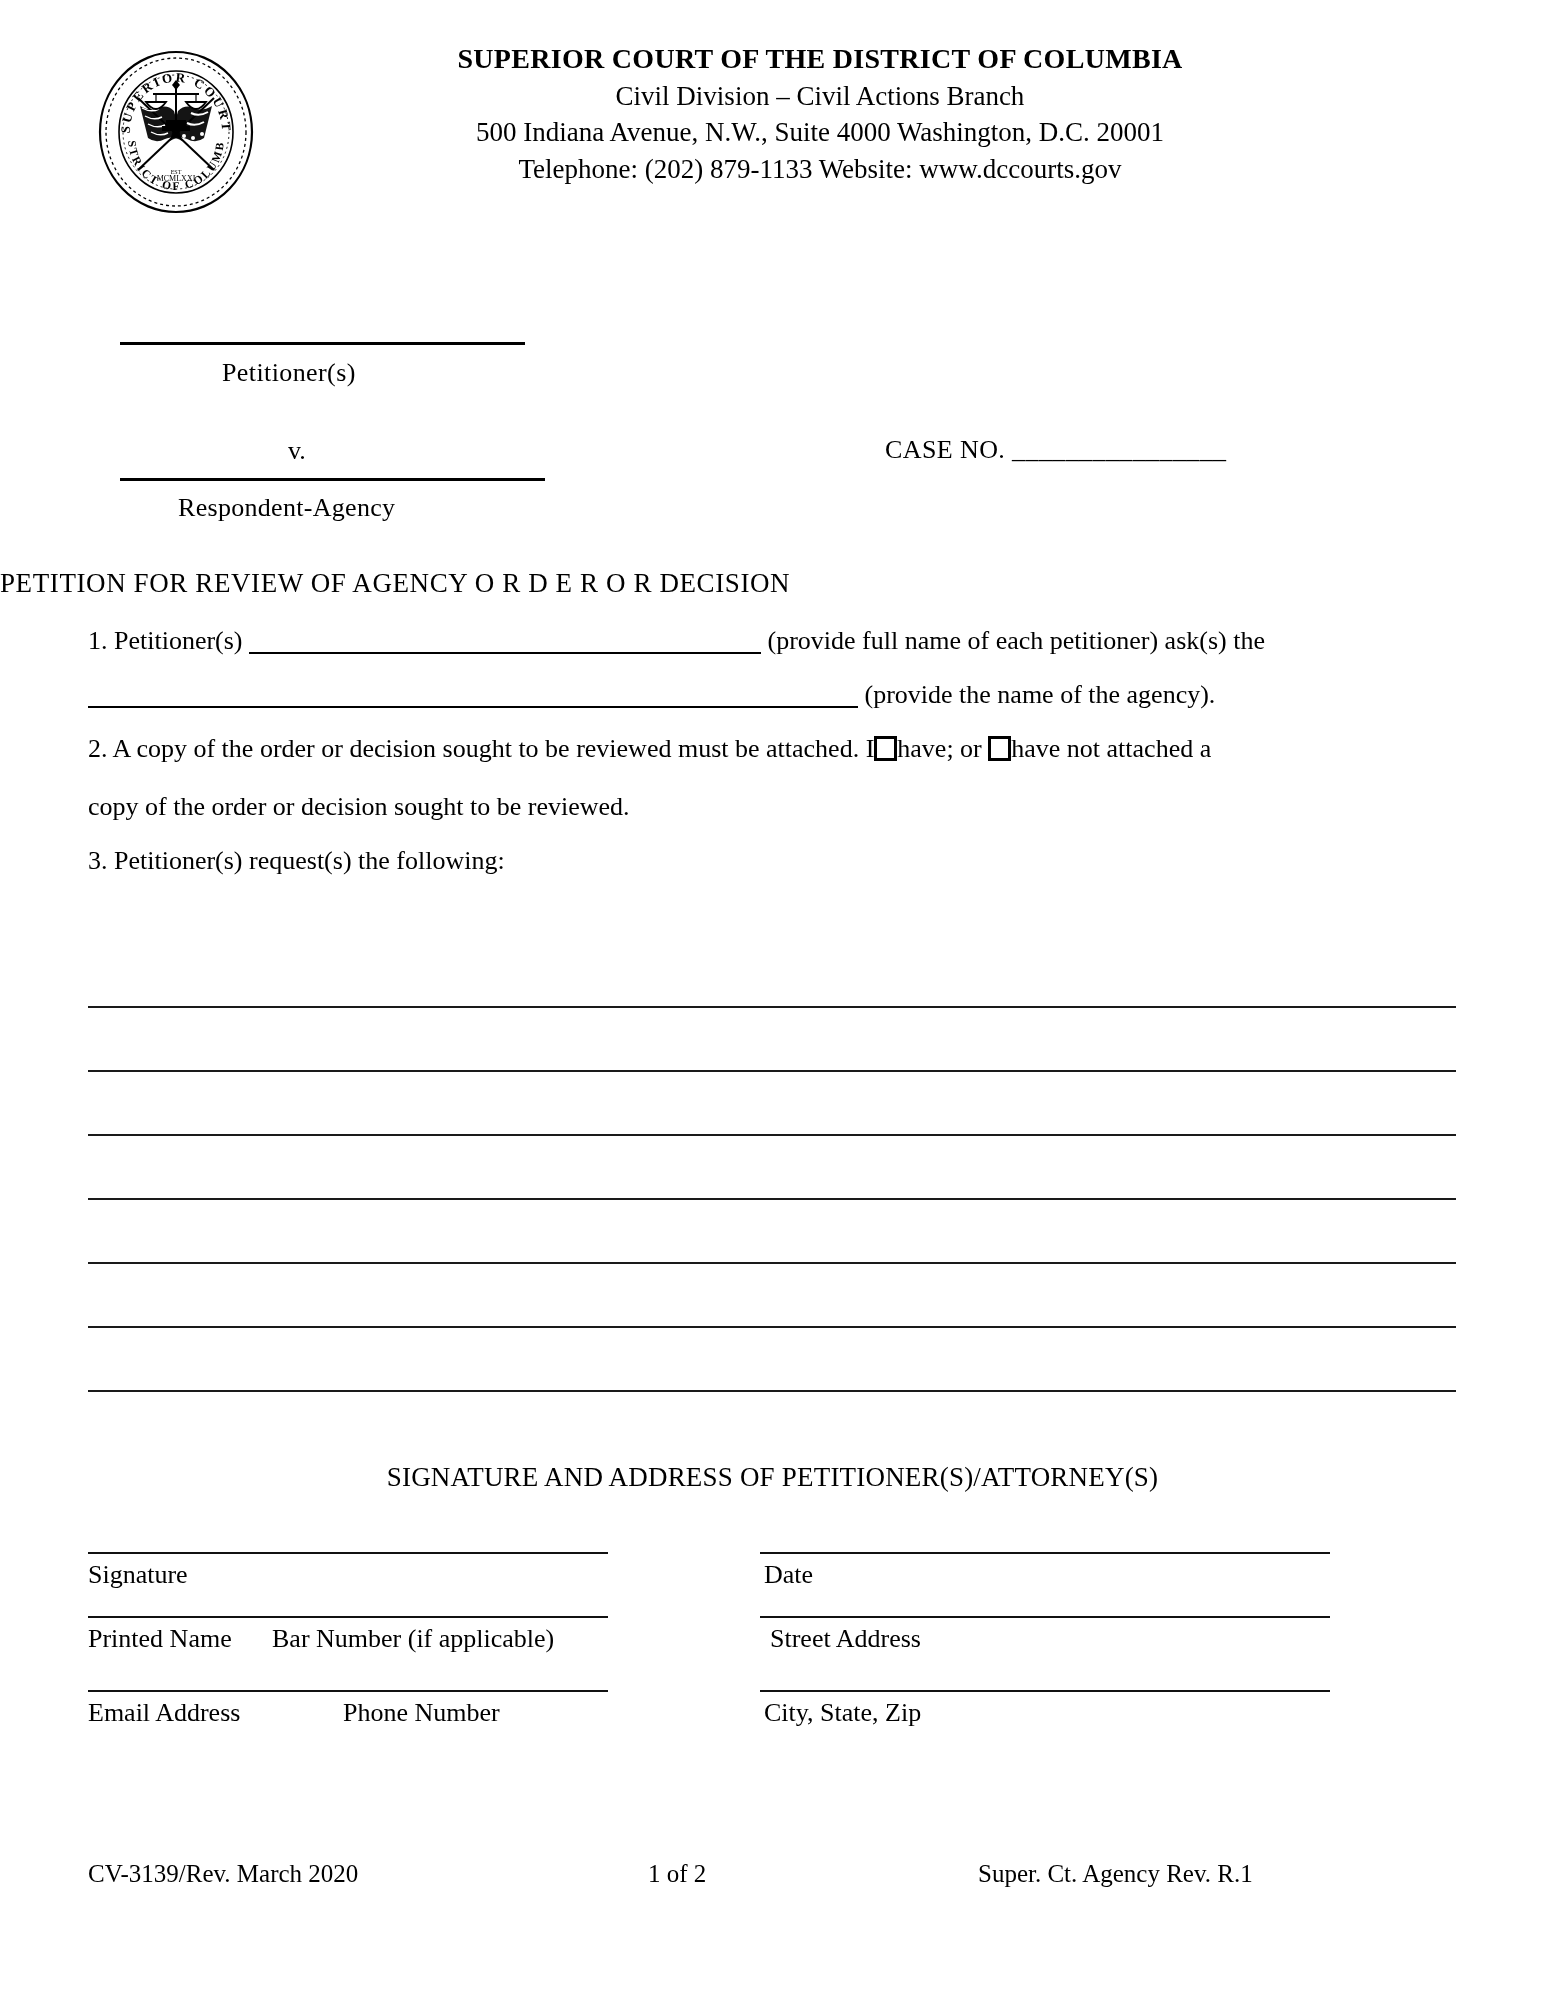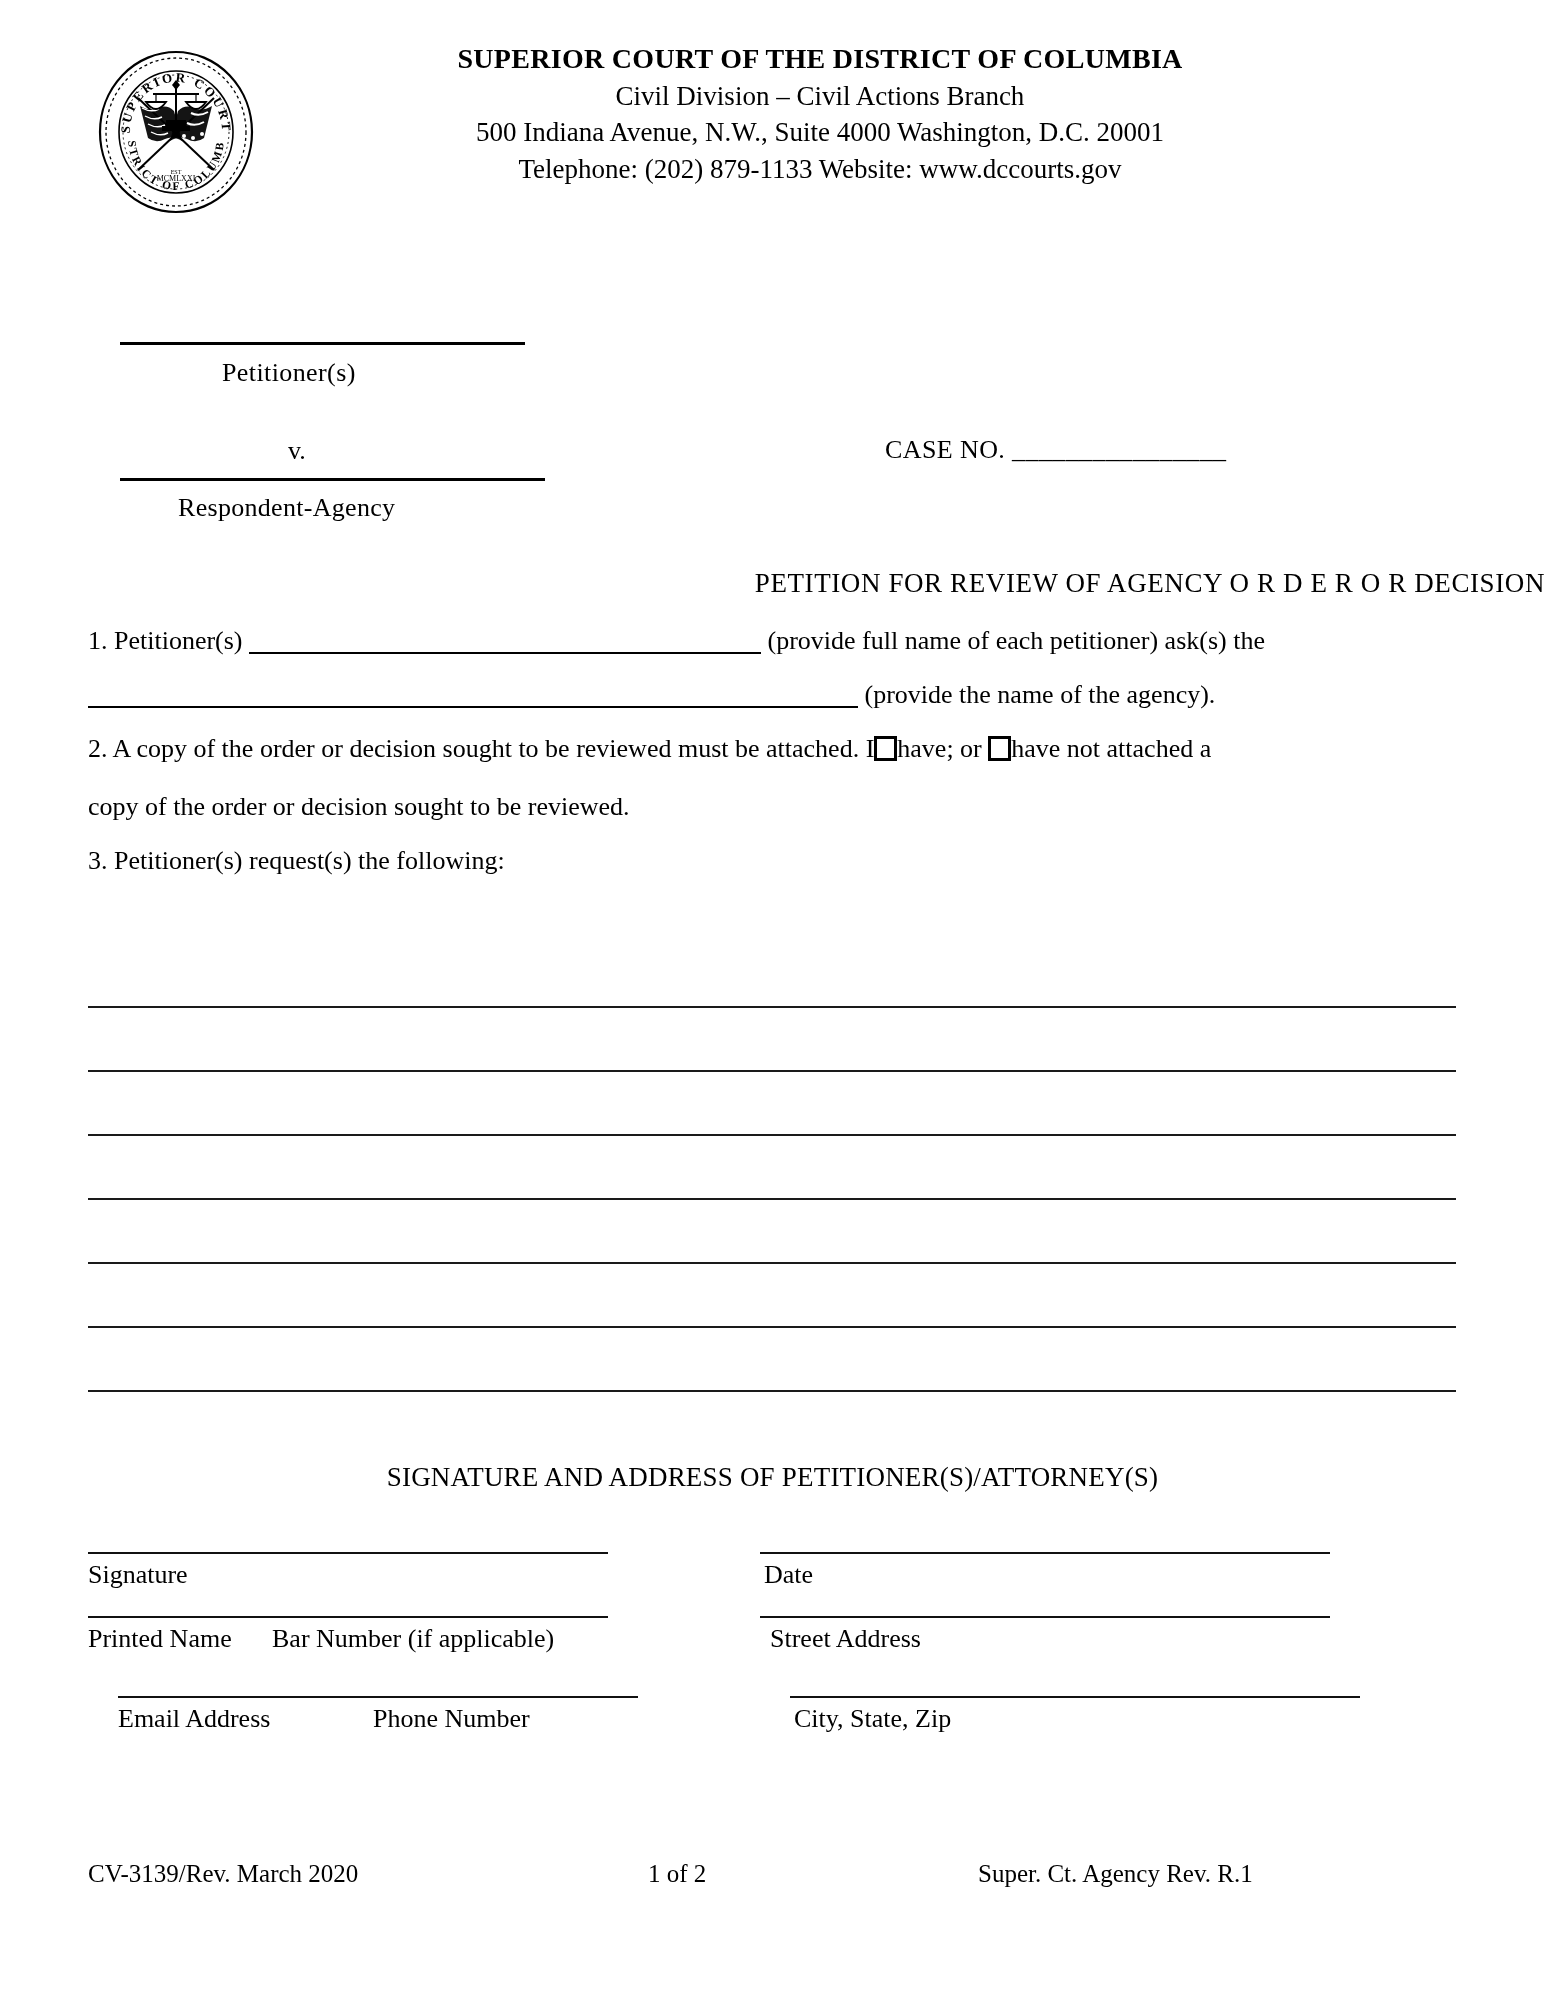--- a/index.html
+++ b/index.html
@@ -92,21 +92,21 @@
     white-space: nowrap;
     letter-spacing: 0.4px;
   }
 
   
   .petition-title {
     position: absolute;
     left: 0;
     top: 568px;
     width: 1545px;
-    text-align: right;
+    text-align: left;
     font-size: 27px;
     letter-spacing: 0.6px;
     white-space: nowrap;
   }
 
   
   .body {
     position: absolute;
     left: 88px;
     top: 628px;
@@ -355,21 +355,21 @@
         </div>
       </div>
       <div class="sig-col-right">
         <div class="sig-rule"></div>
         <div class="sig-labels">
           <span class="lab l-street">Street Address</span>
         </div>
       </div>
     </div>
 
-    <div class="sig-row" style="top:16px;margin-top:-2px;margin-left:30px;">
+    <div class="sig-row" style="top:10px;margin-top:-2px;">
       <div class="sig-col-left">
         <div class="sig-rule"></div>
         <div class="sig-labels">
           <span class="lab l-email">Email Address</span>
           <span class="lab l-phone">Phone Number</span>
         </div>
       </div>
       <div class="sig-col-right">
         <div class="sig-rule"></div>
         <div class="sig-labels">

